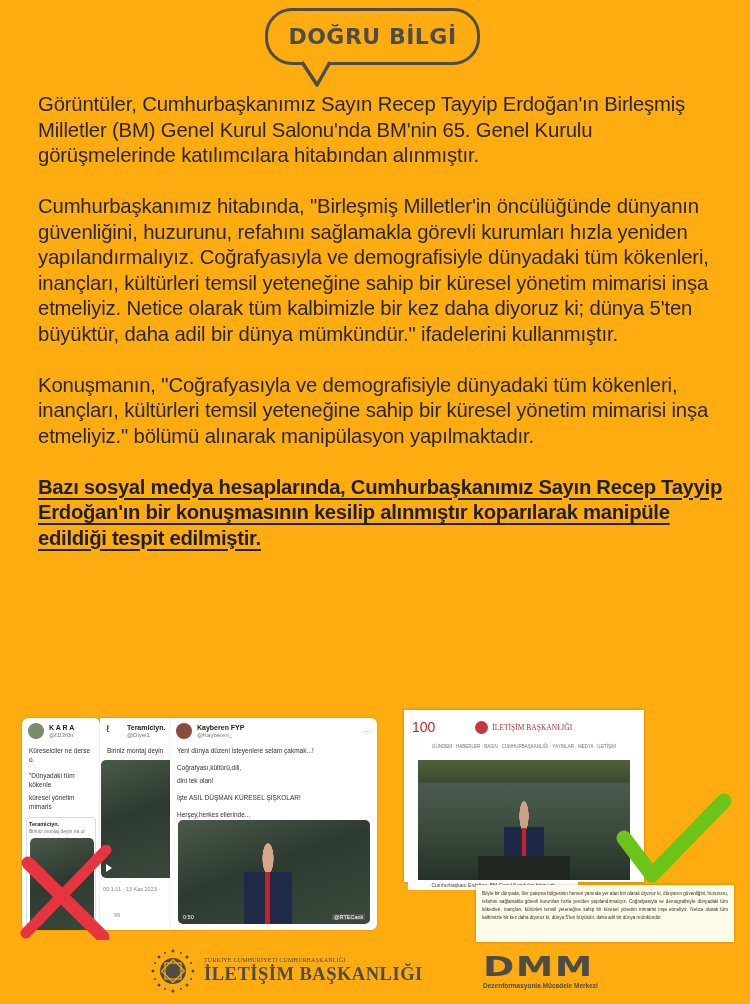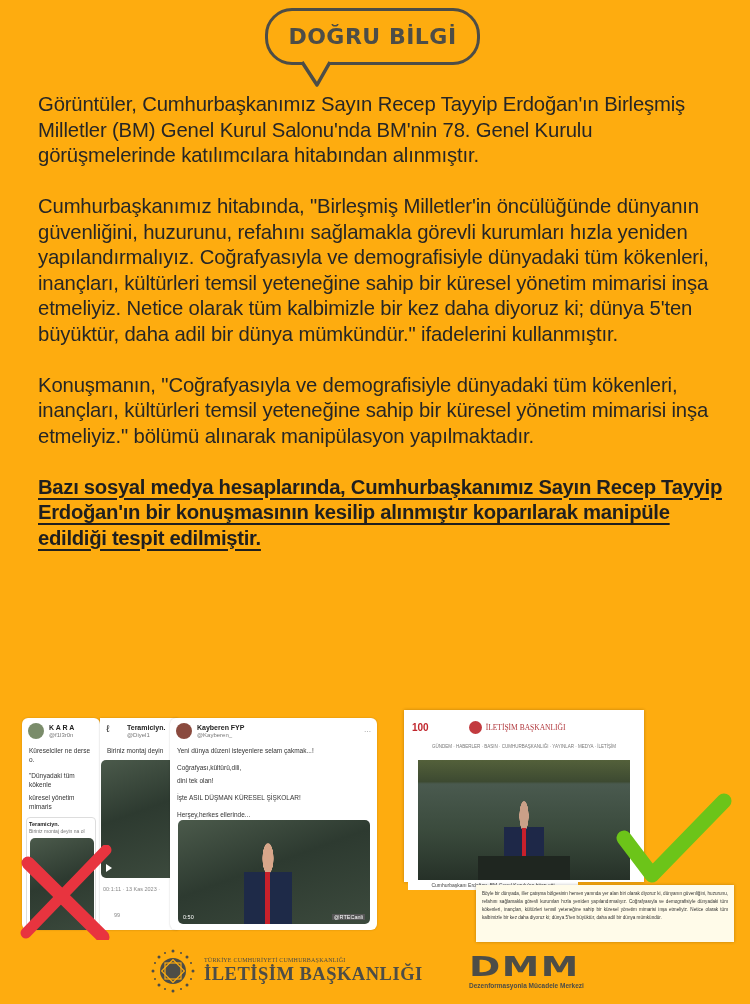--- a/index.html
+++ b/index.html
@@ -24,54 +24,54 @@
   .hn { font-size: 6px; color: #777; line-height: 7px; }
   .tx { font-size: 6.5px; color: #333; padding: 2px 7px; line-height: 9px; }
   .vid { position: absolute; background: linear-gradient(160deg,#4b5a4b,#2d3a30 45%,#3c4a3d); border-radius: 5px; }
   .meta { font-size: 5.5px; color: #888; position: absolute; }
 
   .cross { position: absolute; left: 18px; top: 845px; width: 100px; height: 95px; }
 
   
   .real-shot { position: absolute; left: 404px; top: 710px; width: 240px; height: 172px; background: #fff; box-shadow: 0 0 3px rgba(0,0,0,0.25); overflow: hidden; }
   .rs-top { height: 34px; display: flex; align-items: center; padding: 0 8px; gap: 40px; }
-  .rs-100 { font-size: 10px; font-weight: bold; color: #c0262d; }
+  .rs-100 { font-size: 14px; font-weight: normal; color: #c0262d; }
   .rs-logo { display: flex; align-items: center; gap: 4px; }
   .rs-logo .emb { width: 13px; height: 13px; border-radius: 50%; background: #c23a3f; }
   .rs-logo span { font-family: "Liberation Serif", serif; font-size: 7.5px; color: #b0363b; }
   .rs-nav { font-size: 4.5px; color: #777; text-align: center; height: 10px; }
   .rs-img { position: absolute; left: 14px; top: 50px; width: 212px; height: 120px; background: linear-gradient(180deg,#53603a 0%,#3d4a31 18%,#4a5a4f 20%,#3a4a3c 60%,#263128 100%); }
   .rs-caption { position: absolute; left: 408px; top: 880px; width: 170px; font-size: 5px; color: #444; text-align: center; background: #fff; padding: 2px 0; }
   .quote { position: absolute; left: 476px; top: 885px; width: 258px; height: 57px; background: #fffbe9; box-shadow: 0 0 3px rgba(0,0,0,0.25); padding: 5px 6px; font-size: 4.6px; line-height: 8px; color: #333; text-align: justify; }
   .check { position: absolute; left: 612px; top: 793px; width: 120px; height: 95px; }
 
   
   .footer-logo { position: absolute; left: 150px; top: 948px; display: flex; align-items: center; gap: 8px; }
   .emblem { width: 46px; height: 46px; }
   .footer-logo .t1 { font-family: "Liberation Serif", serif; font-size: 6px; color: #4d4d47; letter-spacing: 0.2px; }
   .footer-logo .t2 { font-family: "Liberation Serif", serif; font-size: 18.5px; font-weight: bold; color: #4d4d47; letter-spacing: 0.5px; line-height: 22px; }
-  .dmm { position: absolute; left: 469px; top: 955px; }
+  .dmm { position: absolute; left: 483px; top: 955px; }
   .dmm .big { font-family: "DejaVu Sans", sans-serif; font-weight: bold; font-size: 26px; color: #4d4d47; letter-spacing: 1px; line-height: 24px; transform: scaleX(1.45); transform-origin: left; display: block; }
   .dmm .small { font-size: 6.5px; color: #4d4d47; font-weight: bold; display: block; margin-top: 3px; }
 </style>
 </head>
 <body>
 
 <div class="badge-wrap">
   <div class="badge">
     <span>DOĞRU BİLGİ</span>
   </div>
   <svg class="badge-tail" viewBox="0 0 30 30">
     <polygon points="0,0 30,0 16,24" fill="#FEAC0F"></polygon>
     <polyline points="1,1 16,24 29,1" fill="none" stroke="#4d4d47" stroke-width="3.5" stroke-linejoin="round"></polyline>
   </svg>
 </div>
 
 <div class="body-text">
-  <p>Görüntüler, Cumhurbaşkanımız Sayın Recep Tayyip Erdoğan'ın Birleşmiş Milletler (BM) Genel Kurul Salonu'nda BM'nin 78. Genel Kurulu görüşmelerinde katılımcılara hitabından alınmıştır.</p>
+  <p>Görüntüler, Cumhurbaşkanımız Sayın Recep Tayyip Erdoğan'ın Birleşmiş Milletler (BM) Genel Kurul Salonu'nda BM'nin 65. Genel Kurulu görüşmelerinde katılımcılara hitabından alınmıştır.</p>
   <p>Cumhurbaşkanımız hitabında, "Birleşmiş Milletler'in öncülüğünde dünyanın güvenliğini, huzurunu, refahını sağlamakla görevli kurumları hızla yeniden yapılandırmalıyız. Coğrafyasıyla ve demografisiyle dünyadaki tüm kökenleri, inançları, kültürleri temsil yeteneğine sahip bir küresel yönetim mimarisi inşa etmeliyiz. Netice olarak tüm kalbimizle bir kez daha diyoruz ki; dünya 5'ten büyüktür, daha adil bir dünya mümkündür." ifadelerini kullanmıştır.</p>
   <p>Konuşmanın, "Coğrafyasıyla ve demografisiyle dünyadaki tüm kökenleri, inançları, kültürleri temsil yeteneğine sahip bir küresel yönetim mimarisi inşa etmeliyiz." bölümü alınarak manipülasyon yapılmaktadır.</p>
   <p class="bold">Bazı sosyal medya hesaplarında, Cumhurbaşkanımız Sayın Recep Tayyip Erdoğan'ın bir konuşmasının kesilip alınmıştır koparılarak manipüle edildiği tespit edilmiştir.</p>
 </div>
 
 <div class="fake-shot">
   <div class="card" style="left:0;top:0;width:78px;height:212px;">
     <div class="hdr">
         <div class="av"></div>
       <div>

